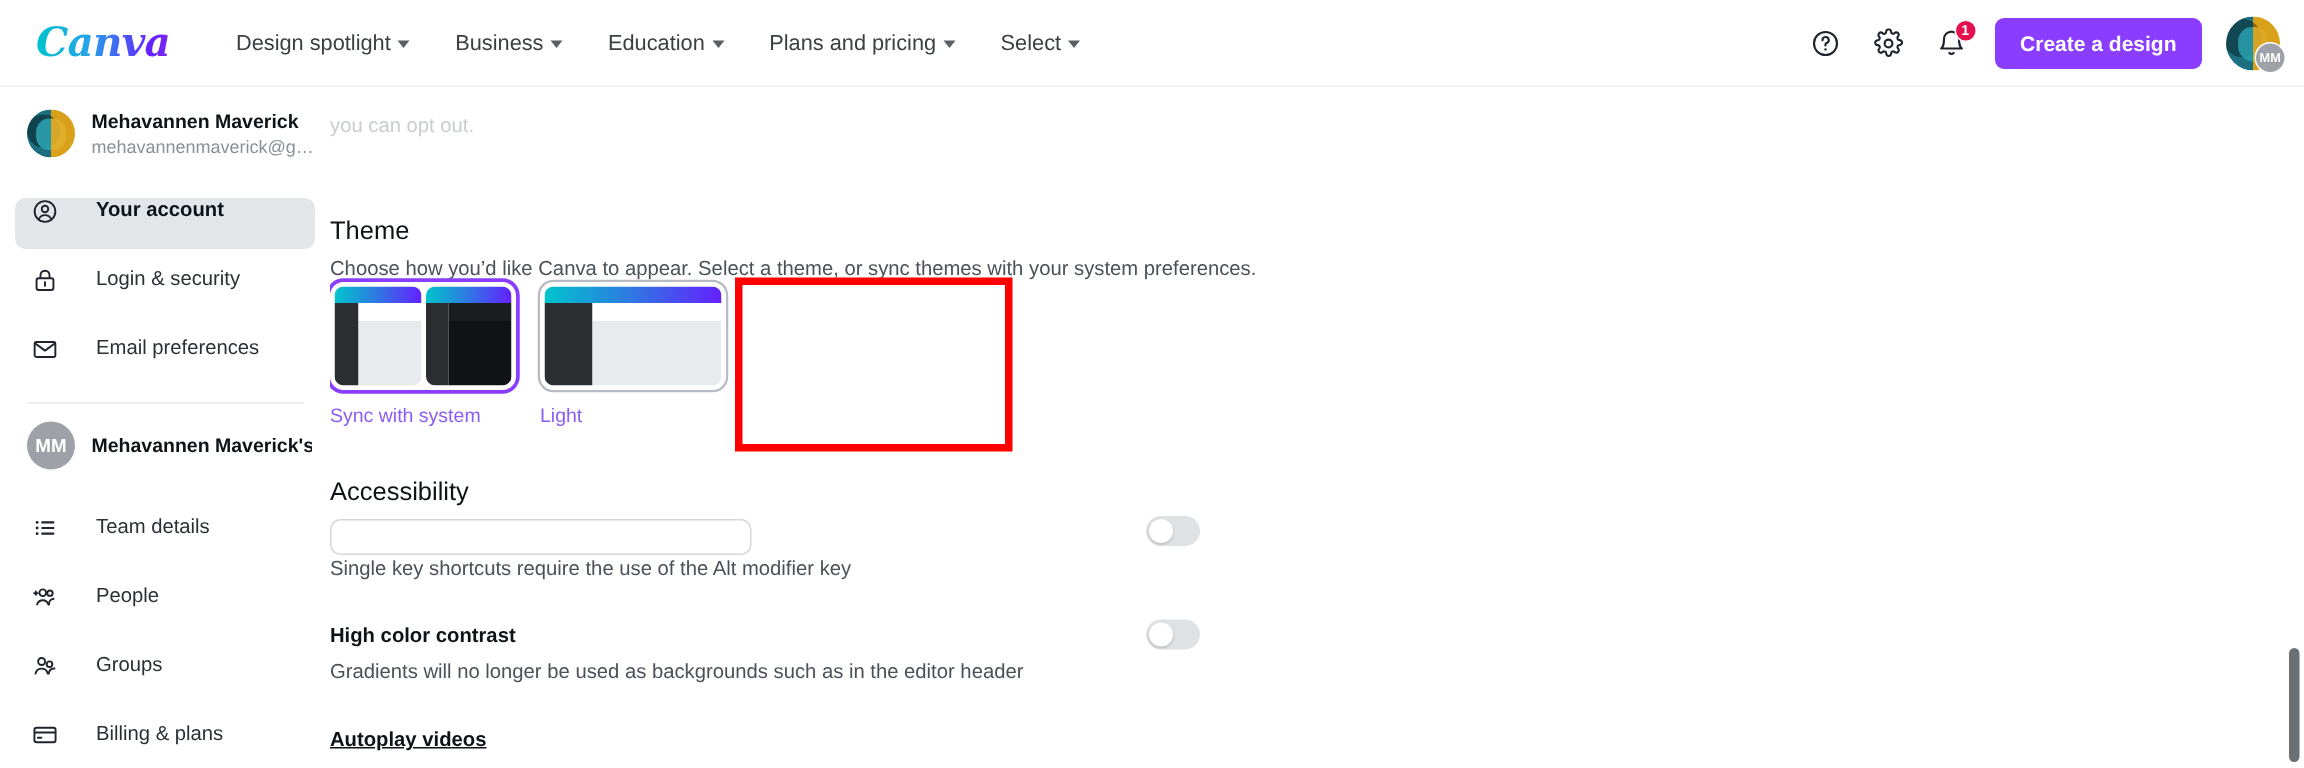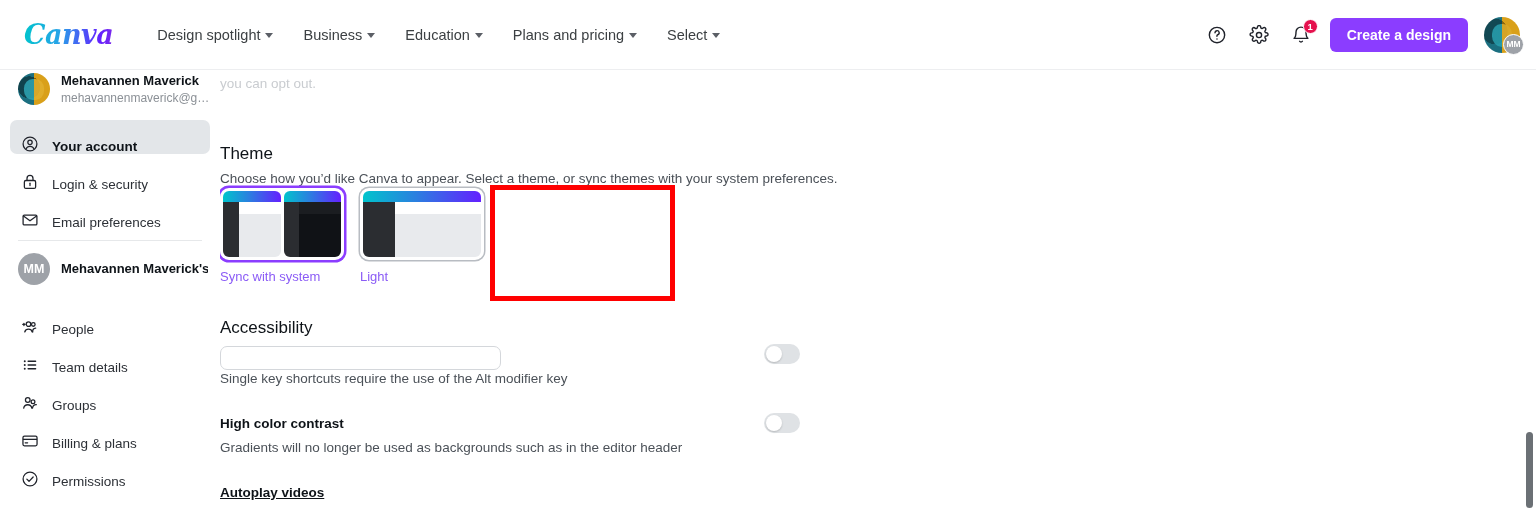--- a/index.html
+++ b/index.html
@@ -7,21 +7,21 @@
     width: 1536px; height: 512px;
     background: #ffffff;
     font-family: "Liberation Sans", sans-serif;
     overflow: hidden;
   }
   #root { position: relative; width: 1536px; height: 512px; }
 
   
   .header {
     position: absolute; top: 0; left: 0;
-    width: 1536px; height: 70px;
+    width: 1536px; height: 58px;
     background: #ffffff;
     border-bottom: 1px solid #edeef0;
     display: flex; align-items: center;
     z-index: 20;
   }
   .logo-wrap { margin-left: 24px; display: flex; align-items: center; }
   .canva-logo {
     font-family: "DejaVu Serif", serif;
     font-style: italic; font-weight: 700;
     font-size: 27px; letter-spacing: -0.5px;
@@ -118,24 +118,24 @@
   .side-user-name {
     font-size: 13px; font-weight: 700; color: #0e1318;
     white-space: nowrap; line-height: 1.35;
   }
   .side-user-mail {
     font-size: 12px; color: #8b9096;
     white-space: nowrap; line-height: 1.35;
   }
   .side-nav { padding: 4px 10px 0 10px; }
   .side-item {
-    display: flex; align-items: flex-end; gap: 13px;
+    display: flex; align-items: flex-start; gap: 25px;
     height: 34px; padding: 0 10px; margin-bottom: 4px;
     border-radius: 7px; cursor: pointer;
-    font-size: 13.5px; color: #2c3036;
+    font-size: 13.5px; color: #2c3036; margin-top: 12px;
   }
   .side-item.active { background: #e3e6e9; font-weight: 600; color: #0e1318; }
   .side-icon {
     width: 19px; height: 19px; flex: 0 0 19px;
     display: flex; align-items: center; justify-content: center;
     color: #20232b;
   }
   .side-sep {
     height: 1px; background: #e6e8ea;
     margin: 10px 18px 12px 18px;
@@ -367,41 +367,41 @@
     <div class="side-sep"></div>
 
     <div class="team-row">
       <div class="team-badge">MM</div>
       <div class="team-name">Mehavannen Maverick's t…</div>
     </div>
 
     <div class="side-nav">
       <div class="side-item">
         <span class="side-icon">
+          <svg width="18" height="18" viewBox="0 0 24 24" fill="none" stroke="currentColor" stroke-width="1.8">
+            <circle cx="5" cy="7" r="1.3" fill="currentColor" stroke="none"></circle>
+            <circle cx="5" cy="12" r="1.3" fill="currentColor" stroke="none"></circle>
+            <circle cx="5" cy="17" r="1.3" fill="currentColor" stroke="none"></circle>
+            <path d="M9.5 7h10M9.5 12h10M9.5 17h10" stroke-linecap="round"></path>
+          </svg>
+        </span>
+        <span>Team details</span>
+      </div>
+
+      <div class="side-item">
+        <span class="side-icon">
           <svg width="18" height="18" viewBox="0 0 24 24" fill="none" stroke="currentColor" stroke-width="1.7">
             <circle cx="10" cy="8.2" r="3"></circle>
             <circle cx="16.4" cy="8.6" r="2.4"></circle>
             <path d="M5 18.6a5.2 5.2 0 0 1 10 0" stroke-linecap="round"></path>
             <path d="M15.6 18.6a4.6 4.6 0 0 1 4-5" stroke-linecap="round"></path>
             <path d="M2.4 8.6h3M3.9 7.1v3" stroke-linecap="round"></path>
           </svg>
         </span>
         <span>People</span>
-      </div>
-
-      <div class="side-item">
-        <span class="side-icon">
-          <svg width="18" height="18" viewBox="0 0 24 24" fill="none" stroke="currentColor" stroke-width="1.8">
-            <circle cx="5" cy="7" r="1.3" fill="currentColor" stroke="none"></circle>
-            <circle cx="5" cy="12" r="1.3" fill="currentColor" stroke="none"></circle>
-            <circle cx="5" cy="17" r="1.3" fill="currentColor" stroke="none"></circle>
-            <path d="M9.5 7h10M9.5 12h10M9.5 17h10" stroke-linecap="round"></path>
-          </svg>
-        </span>
-        <span>Team details</span>
       </div>
 
       <div class="side-item">
         <span class="side-icon">
           <svg width="18" height="18" viewBox="0 0 24 24" fill="none" stroke="currentColor" stroke-width="1.7">
             <circle cx="9" cy="8" r="3.1"></circle>
             <circle cx="16" cy="10.4" r="2.5"></circle>
             <path d="M3.6 18.8a5.5 5.5 0 0 1 10.8 0" stroke-linecap="round"></path>
             <path d="M15.4 18.8a4.5 4.5 0 0 1 5-4.6" stroke-linecap="round"></path>
           </svg>

